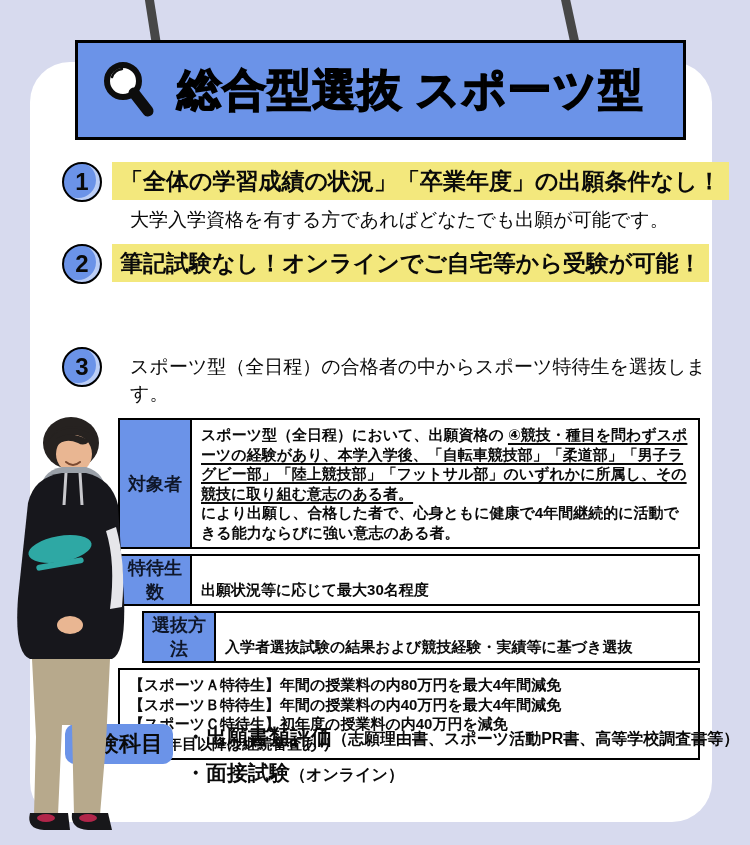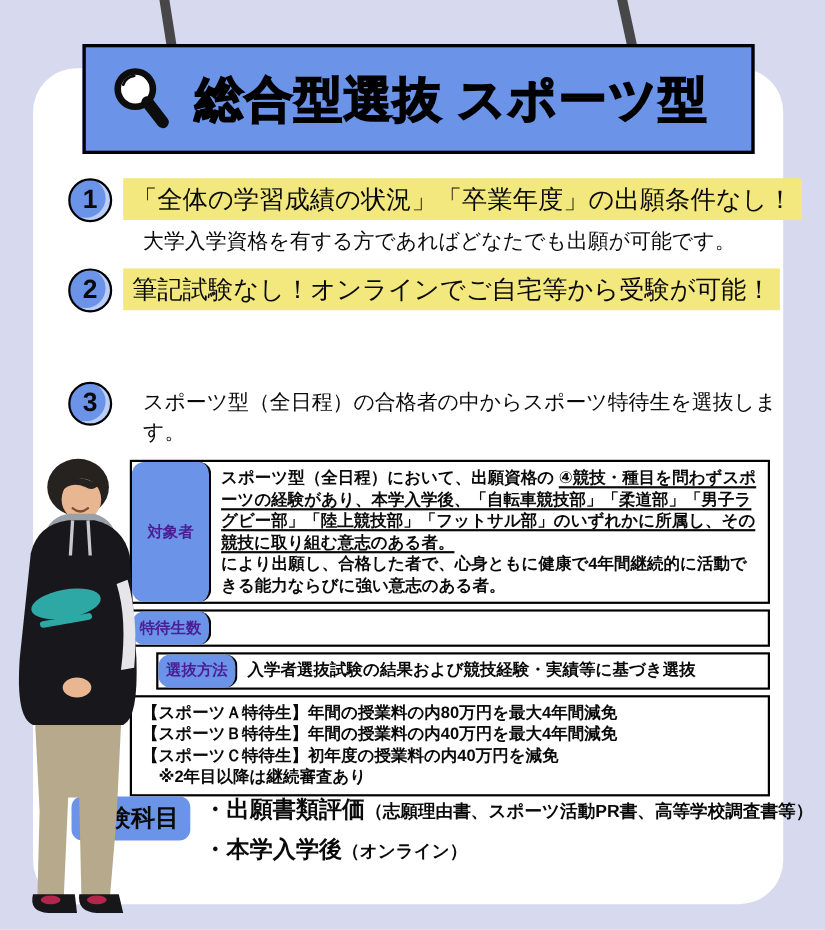--- a/index.html
+++ b/index.html
@@ -38,39 +38,39 @@
   .num-badge{
     flex:0 0 auto;width:40px;height:40px;border-radius:50%;
     background:var(--blue);border:2.5px solid #000;box-sizing:border-box;
     display:flex;align-items:center;justify-content:center;
     font-size:24px;font-weight:900;
     box-shadow:inset -4px -2px 0 rgba(255,255,255,.55);
   }
   .point-content{flex:1;}
   .point-heading{
     display:inline-block;background:var(--yellow);
-    font-size:23px;font-weight:400;line-height:36px;padding:1px 8px;
+    font-size:23px;font-weight:700;line-height:36px;padding:1px 8px;
     white-space:nowrap;
   }
   .point-body{
     margin-top:6px;margin-left:18px;font-size:19px;font-weight:500;
     line-height:27px;
   }
   
   .table{
     position:absolute;left:118px;top:418px;width:582px;z-index:5;
     display:flex;flex-direction:column;gap:5px;
   }
   .trow{
     display:flex;border:2px solid #000;background:#fff;box-sizing:border-box;
   }
   .trow .th{
     flex:0 0 70px;background:var(--blue);border-right:2px solid #000;
     display:flex;align-items:center;justify-content:center;
-    color:#4c1d95;font-weight:700;font-size:14px;text-align:center;border-radius:11px;
+    color:#0f172a;font-weight:700;font-size:18px;text-align:center;
   }
   .trow .td{
     flex:1;display:flex;align-items:flex-end;
     padding:5px 9px;font-size:15px;font-weight:700;line-height:19.5px;
   }
   .r1{min-height:119px;} .r2{min-height:34px;} .r3{min-height:32px;margin-left:24px;} .r4{min-height:90px;}
   .td u,.td span.u{text-decoration:underline;text-underline-offset:3px;text-decoration-thickness:1.5px;}
   
   .exam{position:absolute;left:65px;top:721px;display:flex;gap:12px;z-index:5;width:640px;}
   .exam-badge{
@@ -129,39 +129,42 @@
 
   <div class="table">
     <div class="trow r1">
       <div class="th">対象者</div>
       <div class="td">
           <div><span>スポーツ型（全日程）において、出願資格の </span><span class="u">④競技・種目を問わずスポーツの経験があり、本学入学後、「自転車競技部」「柔道部」「男子ラグビー部」「陸上競技部」「フットサル部」のいずれかに所属し、その競技に取り組む意志のある者。</span><br><span>により出願し、合格した者で、心身ともに健康で4年間継続的に活動できる能力ならびに強い意志のある者。</span></div>
         </div>
     </div>
     <div class="trow r2">
       <div class="th">特待生数</div>
+      <div class="td">
+          <div>出願状況等に応じて最大30名程度</div>
+        </div>
     </div>
     <div class="trow r3">
       <div class="th">選抜方法</div>
       <div class="td">
           <div>入学者選抜試験の結果および競技経験・実績等に基づき選抜</div>
         </div>
     </div>
     <div class="trow r4">
       <div class="td">
           <div>【スポーツＡ特待生】年間の授業料の内80万円を最大4年間減免<br>【スポーツＢ特待生】年間の授業料の内40万円を最大4年間減免<br>【スポーツＣ特待生】初年度の授業料の内40万円を減免<br>　※2年目以降は継続審査あり</div>
         </div>
     </div>
   </div>
 
   <div class="exam">
     <div class="exam-badge">試験科目</div>
     <div class="exam-list">
       <div class="exam-item"><span>・出願書類評価</span><span class="exam-note">（志願理由書、スポーツ活動PR書、高等学校調査書等）</span></div>
-      <div class="exam-item"><span>・本学入学後</span><span class="exam-note">（オンライン）</span></div>
+      <div class="exam-item"><span>・面接試験</span><span class="exam-note">（オンライン）</span></div>
     </div>
   </div>
 
   <svg class="photo" width="138" height="428" viewBox="0 0 138 428">
 
     <ellipse cx="71" cy="30" rx="28" ry="26" fill="#262220"></ellipse>
 
     <ellipse cx="74" cy="41" rx="18" ry="19" fill="#e9b692"></ellipse>
 
     <path d="M46 30 Q 66 4 96 24 Q 92 14 74 13 Q 54 13 48 30 Z" fill="#262220"></path>

